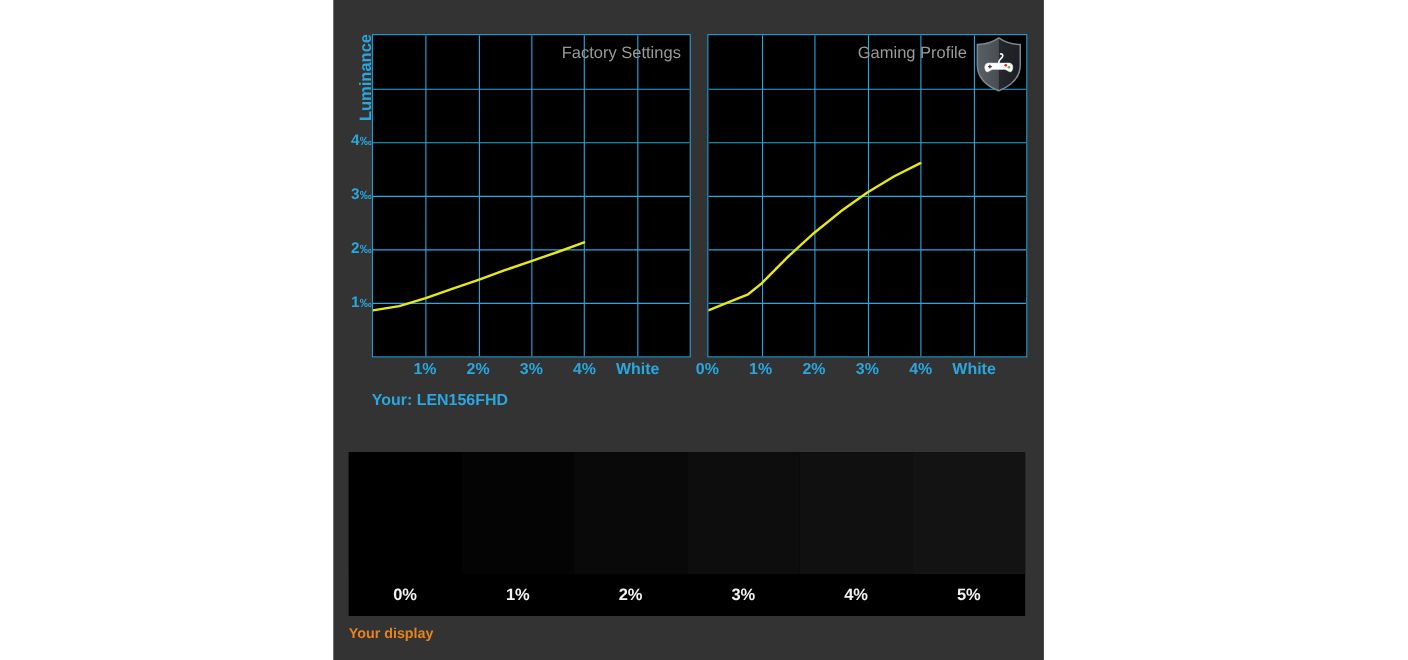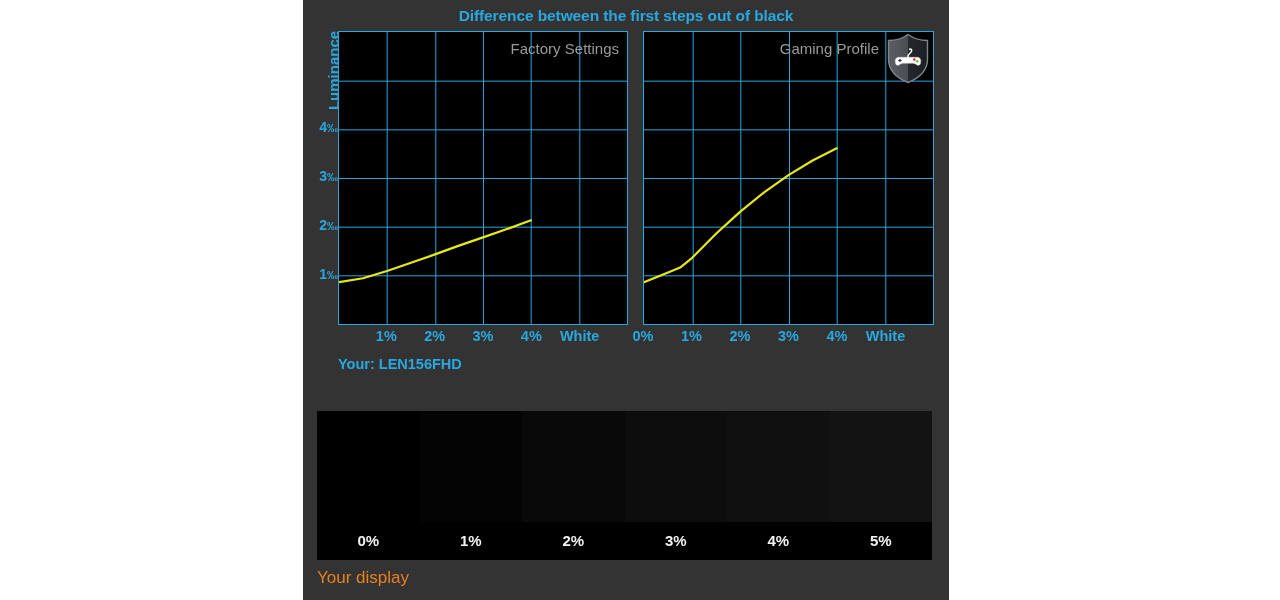--- a/index.html
+++ b/index.html
@@ -182,33 +182,32 @@
     font-size: 15px;
     font-weight: bold;
     line-height: 38px;
   }
 
   #your-display {
     position: absolute;
     left: 14px;
     top: 568px;
     color: #e8821e;
-    font-size: 17px;
-    font-weight: normal;
+    font-size: 13px;
+    font-weight: bold;
     white-space: nowrap;
   }
 </style>
 </head>
 <body>
 
 <div id="root">
 
   <div id="panel">
 
-    <div id="chart-title">Difference between the first steps out of black</div>
 
     <div id="y-axis-title">Luminance</div>
 
     <div id="y-ticks">
         <div class="y-tick" style="top: 119.5px;"><span>4</span><span class="per">‰</span></div>
         <div class="y-tick" style="top: 168.5px;"><span>3</span><span class="per">‰</span></div>
         <div class="y-tick" style="top: 217.5px;"><span>2</span><span class="per">‰</span></div>
         <div class="y-tick" style="top: 266.5px;"><span>1</span><span class="per">‰</span></div>
       </div>
 

